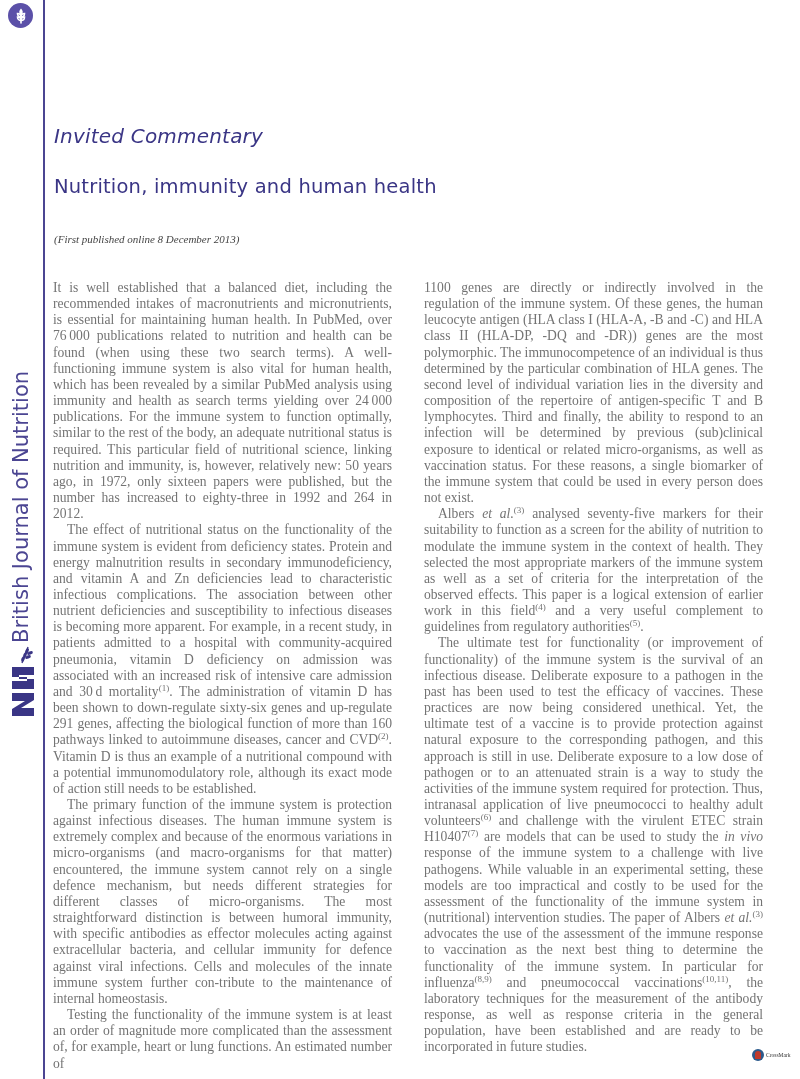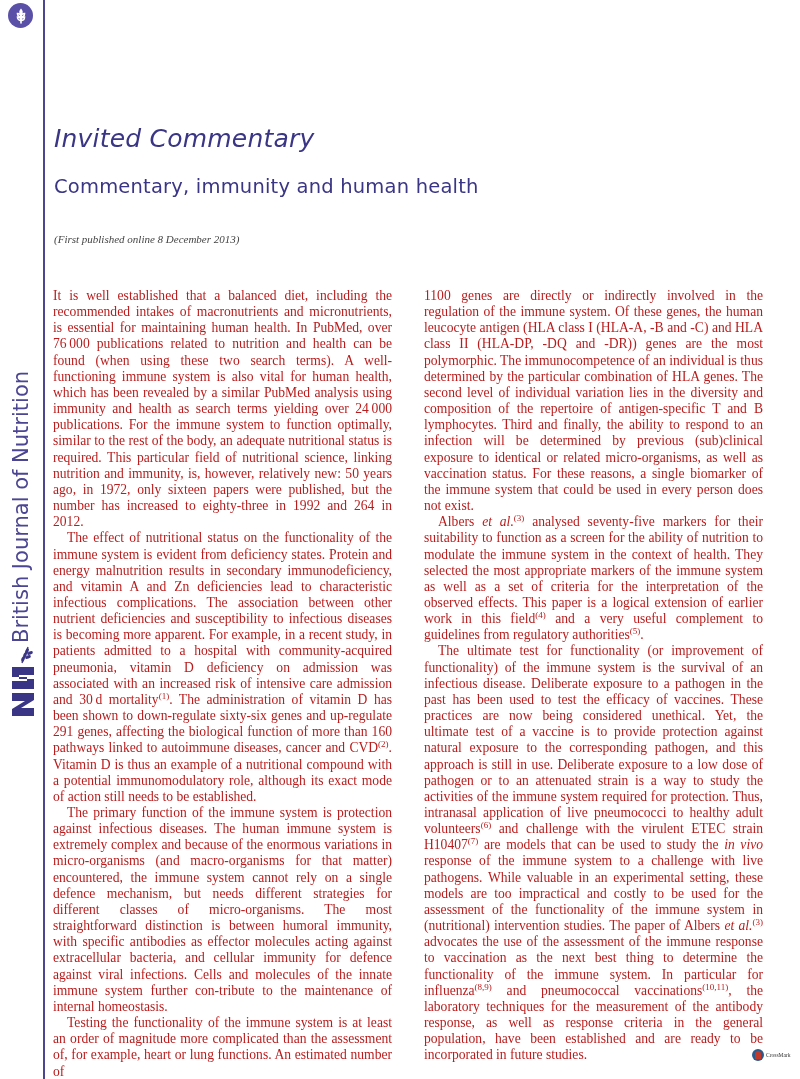--- a/index.html
+++ b/index.html
@@ -73,21 +73,21 @@
       color: #333;
     }
     .citation em { font-style: italic; }
     .citation b { font-weight: bold; }
     .section-label {
       position: absolute;
       left: 54px;
       top: 124px;
       font-family: "DejaVu Sans", "Liberation Sans", sans-serif;
       font-style: italic;
-      font-size: 25px;
+      font-size: 20px;
       color: #3a3585;
       letter-spacing: 0.2px;
     }
     .article-title {
       position: absolute;
       left: 54px;
       top: 175px;
       font-family: "DejaVu Sans", "Liberation Sans", sans-serif;
       font-size: 19.5px;
       color: #3a3585;
@@ -96,26 +96,26 @@
     .pub-date {
       position: absolute;
       left: 54px;
       top: 233px;
       font-style: italic;
       font-size: 11px;
       color: #444;
     }
     .col {
       position: absolute;
-      top: 288px;
+      top: 280px;
       width: 339px;
       font-size: 13.6px;
       line-height: 16.15px;
       text-align: justify;
-      color: #b91c1c;
+      color: #737373;
       hyphens: manual;
     }
     .col-left { left: 53px; }
     .col-right { left: 424px; }
     .col p {
       margin: 0;
       text-indent: 14px;
     }
     .col p.first { text-indent: 0; }
     .col sup {
@@ -191,21 +191,21 @@
 
       <path d="M4 48 H26 V55 L13 63 H26 V71 H4 V64 L17 56 H4 Z"></path>
     </g>
   </svg>
 </div>
 
 <div class="citation">
 </div>
 
 <div class="section-label">Invited Commentary</div>
-<div class="article-title">Commentary, immunity and human health</div>
+<div class="article-title">Nutrition, immunity and human health</div>
 <div class="pub-date">(First published online 8 December 2013)</div>
 
 <div class="col col-left">
     <p class="first">It is well established that a balanced diet, including the recommended intakes of macronutrients and micronutrients, is essential for maintaining human health. In PubMed, over 76 000 publications related to nutrition and health can be found (when using these two search terms). A well-functioning immune system is also vital for human health, which has been revealed by a similar PubMed analysis using immunity and health as search terms yielding over 24 000 publications. For the immune system to function optimally, similar to the rest of the body, an adequate nutritional status is required. This particular field of nutritional science, linking nutrition and immunity, is, however, relatively new: 50 years ago, in 1972, only sixteen papers were published, but the number has increased to eighty-three in 1992 and 264 in 2012.</p>
     <p>The effect of nutritional status on the functionality of the immune system is evident from deficiency states. Protein and energy malnutrition results in secondary immunodeficiency, and vitamin A and Zn deficiencies lead to characteristic infectious complications. The association between other nutrient deficiencies and susceptibility to infectious diseases is becoming more apparent. For example, in a recent study, in patients admitted to a hospital with community-acquired pneumonia, vitamin D deficiency on admission was associated with an increased risk of intensive care admission and 30 d mortality<sup>(1)</sup>. The administration of vitamin D has been shown to down-regulate sixty-six genes and up-regulate 291 genes, affecting the biological function of more than 160 pathways linked to autoimmune diseases, cancer and CVD<sup>(2)</sup>. Vitamin D is thus an example of a nutritional compound with a potential immunomodulatory role, although its exact mode of action still needs to be established.</p>
     <p>The primary function of the immune system is protection against infectious diseases. The human immune system is extre­mely complex and because of the enormous variations in micro-organisms (and macro-organisms for that matter) encountered, the immune system cannot rely on a single defence mechanism, but needs different strategies for different classes of micro-organisms. The most straightforward distinction is between humoral immu­nity, with specific antibodies as effector molecules acting against extracellular bacteria, and cellular immunity for defence against viral infections. Cells and molecules of the innate immune system further con-tribute to the maintenance of internal homeostasis.</p>
     <p>Testing the functionality of the immune system is at least an order of magnitude more complicated than the assessment of, for example, heart or lung functions. An estimated number of</p>
   </div>
 <div class="col col-right">
     <p class="first">1100 genes are directly or indirectly involved in the regulation of the immune system. Of these genes, the human leucocyte antigen (HLA class I (HLA-A, -B and -C) and HLA class II (HLA-DP, -DQ and -DR)) genes are the most polymorphic. The immunocompetence of an individual is thus determined by the particular combination of HLA genes. The second level of individual variation lies in the diversity and composition of the repertoire of antigen-specific T and B lymphocytes. Third and finally, the ability to respond to an infection will be determined by previous (sub)clinical exposure to identical or related micro-organisms, as well as vaccination status. For these reasons, a single biomarker of the immune system that could be used in every person does not exist.</p>

